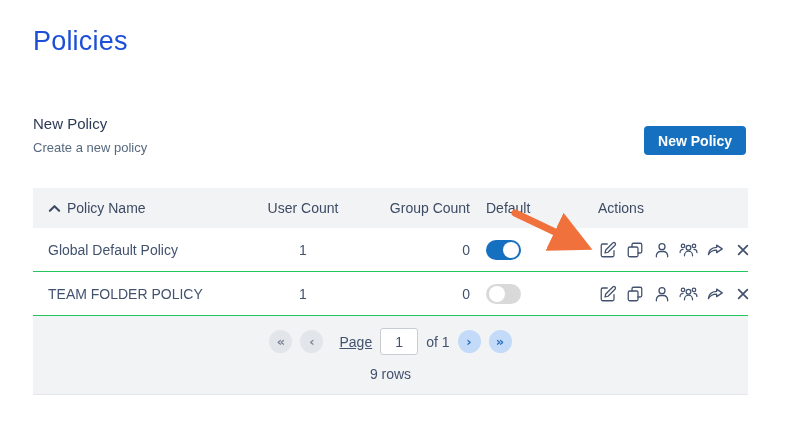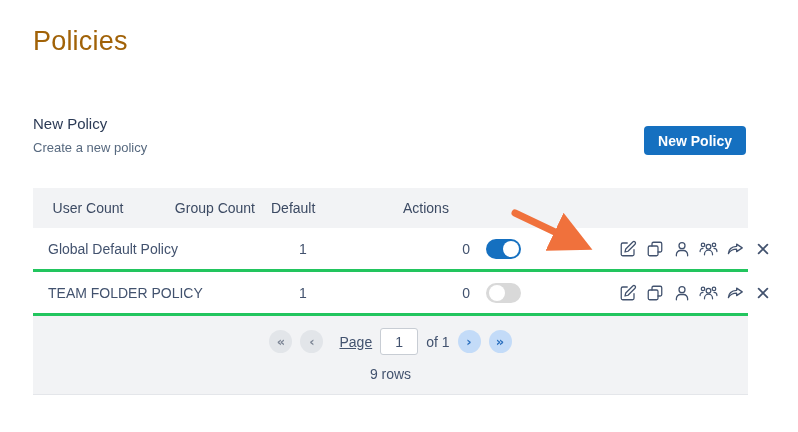--- a/index.html
+++ b/index.html
@@ -2,21 +2,21 @@
 <html><head>
 <meta charset="utf-8">
 <style>
   * { margin: 0; padding: 0; box-sizing: border-box; }
   html, body { width: 798px; height: 432px; background: #ffffff; overflow: hidden; }
   body { font-family: "Liberation Sans", "DejaVu Sans", sans-serif; color: #42526e; }
   .page { position: relative; width: 798px; height: 432px; }
 
   .page-title {
     position: absolute; left: 33px; top: 26px;
-    font-size: 27px; font-weight: 500; color: #a16207; letter-spacing: .2px;
+    font-size: 27px; font-weight: 500; color: #1d4ed8; letter-spacing: .2px;
   }
 
   .section-heading {
     position: absolute; left: 33px; top: 115px;
     font-size: 15px; font-weight: 500; color: #2b3a55;
   }
   .section-subheading {
     position: absolute; left: 33px; top: 140px;
     font-size: 13px; color: #57697f;
   }
@@ -32,26 +32,26 @@
 
   .table-card {
     position: absolute; left: 33px; top: 188px; width: 715px;
     background: #ffffff;
   }
   .t-row { display: flex; align-items: center; }
   .t-head {
     height: 40px; background: #f2f3f5;
     font-size: 14px; color: #3c4a63;
   }
-  .t-body-row { height: 44px; background: #ffffff; border-bottom: 3px solid #22c55e; font-size: 14px; }
+  .t-body-row { height: 44px; background: #ffffff; border-bottom: 1px solid #22c55e; font-size: 14px; }
   .col-name   { flex: 0 0 215px; display: flex; align-items: center; padding-left: 15px; }
   .col-users  { flex: 0 0 110px; text-align: center; }
   .col-groups { flex: 0 0 112px; text-align: right; }
   .col-default{ flex: 0 0 120px; padding-left: 16px; }
-  .col-actions{ flex: 1 1 auto; padding-left: 8px; display: flex; align-items: center; gap: 8px; margin-left: 20px; }
+  .col-actions{ flex: 1 1 auto; padding-left: 8px; display: flex; align-items: center; gap: 8px; }
   .sort-caret { display: inline-flex; margin-right: 6px; }
   .sort-caret svg { display: block; }
 
   
   .switch {
     width: 35px; height: 20px; border-radius: 10px; position: relative;
     display: inline-block; vertical-align: middle; cursor: pointer;
   }
   .switch[data-on="true"]  { background: #1570c0; }
   .switch[data-on="false"] { background: #d9d9d9; }
@@ -96,20 +96,28 @@
 
   <div class="page-title">Policies</div>
 
   <div class="section-heading">New Policy</div>
   <div class="section-subheading">Create a new policy</div>
   <button class="new-policy-btn">New Policy</button>
 
   <div class="table-card">
 
     <div class="t-row t-head">
+      <div class="col-name">
+        <span class="sort-caret">
+          <svg width="13" height="11" viewBox="0 0 14 11">
+              <polyline points="2,8 7,3 12,8" fill="none" stroke="#3c4a63" stroke-width="2.2" stroke-linecap="round" stroke-linejoin="round"></polyline>
+            </svg>
+        </span>
+        <span>Policy Name</span>
+      </div>
       <div class="col-users">User Count</div>
       <div class="col-groups">Group Count</div>
       <div class="col-default">Default</div>
       <div class="col-actions">Actions</div>
     </div>
 
     <div class="t-row t-body-row">
       <div class="col-name">Global Default Policy</div>
       <div class="col-users">1</div>
       <div class="col-groups">0</div>

